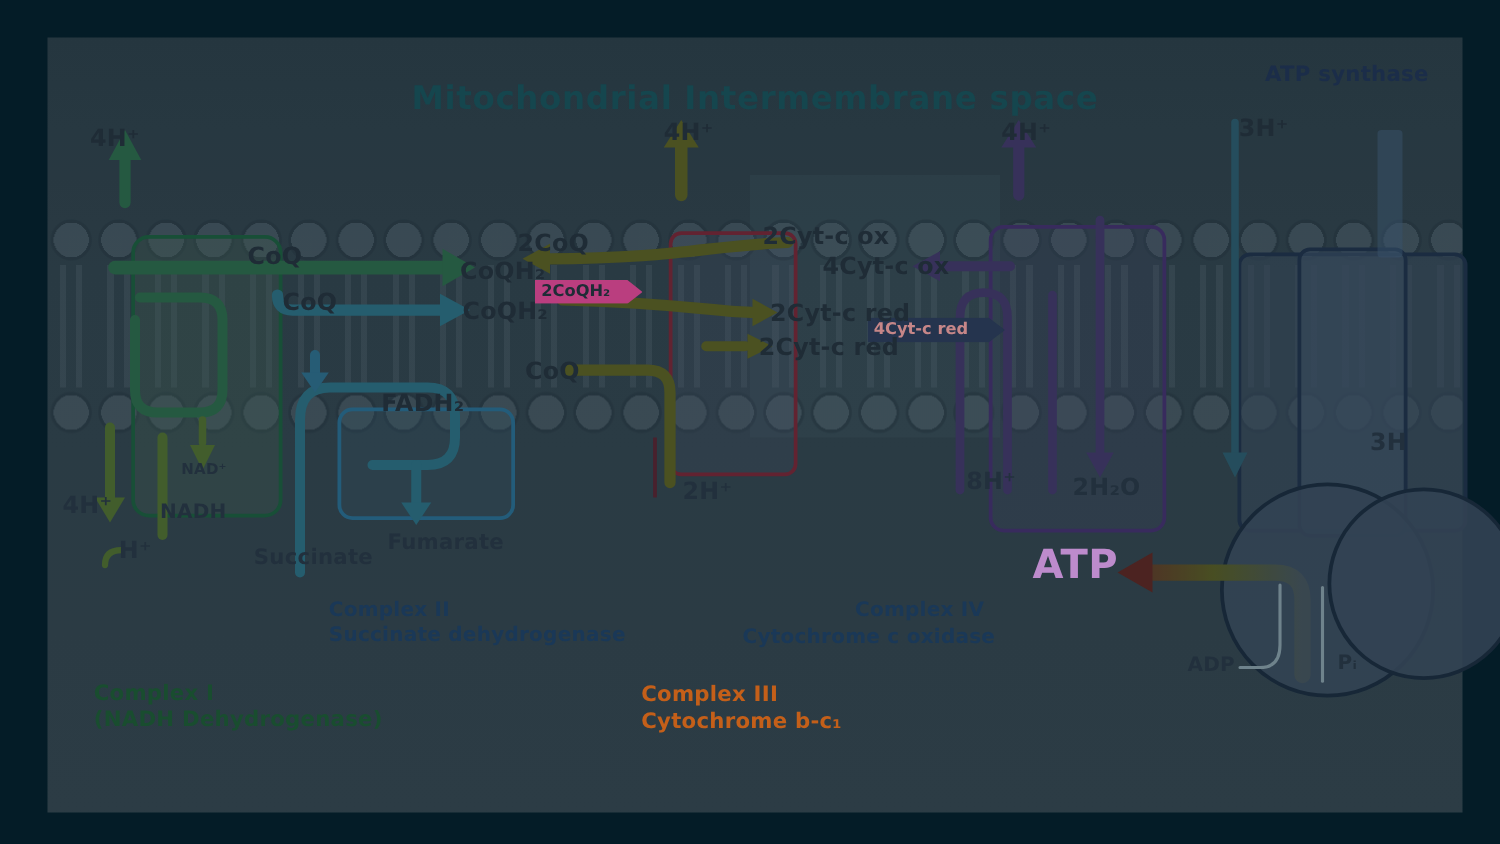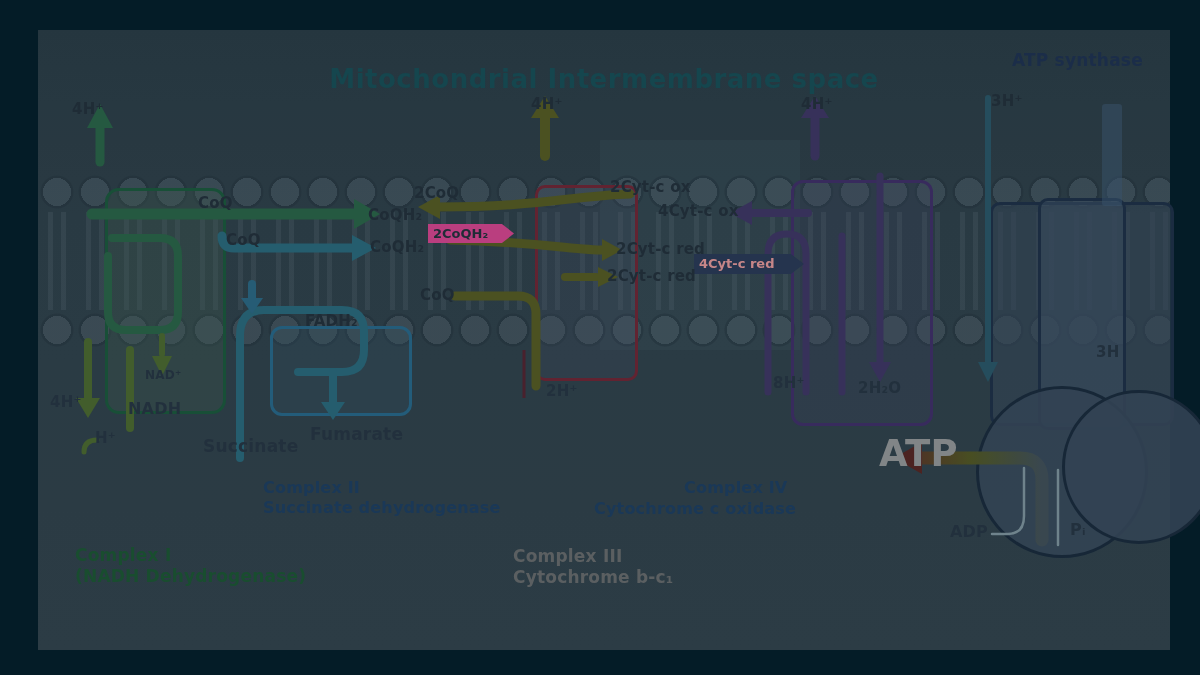--- a/index.html
+++ b/index.html
@@ -23,24 +23,24 @@
   .c3{left:497px;top:155px;width:103px;height:196px;border:3px solid #7c2635;border-radius:10px;background:rgba(90,95,120,.18);}
   .c4{left:753px;top:150px;width:142px;height:246px;border:3px solid #46306e;border-radius:12px;background:rgba(85,85,120,.18);}
   .atpbody{left:952px;top:172px;width:184px;height:224px;border:3px solid #20314a;border-radius:10px;background:rgba(62,78,98,.55);}
   .atpinner{left:1000px;top:168px;width:88px;height:232px;border:3px solid #20314a;border-radius:10px;background:rgba(70,88,110,.55);}
   .pillar{left:1064px;top:74px;width:20px;height:102px;background:rgba(70,98,128,.5);border-radius:3px;}
   .ball{position:absolute;border-radius:50%;border:3px solid #1b2b3d;background:rgba(62,78,96,.9);box-sizing:border-box;}
   .b1{left:938px;top:356px;width:172px;height:172px;}
   .b2{left:1024px;top:360px;width:154px;height:154px;}
   svg.arrows{position:absolute;left:0;top:0;pointer-events:none;}
   
-  .dl{position:absolute;font-weight:bold;font-size:15px;color:#26313c;white-space:nowrap;letter-spacing:.2px;}
+  .dl{position:absolute;font-weight:bold;font-size:19px;color:#26313c;white-space:nowrap;letter-spacing:.2px;}
   .navy{color:#1f4066;}
   .green{color:#1e5c33;}
-  .red{color:#737373;}
+  .red{color:#f97316;}
   .dknavy{color:#203354;}
   .gray{color:#2a3744;}
   .banner{position:absolute;font-weight:bold;font-size:13px;line-height:19px;padding-left:5px;box-sizing:border-box;white-space:nowrap;}
   .ban-olive{left:428px;top:224px;width:86px;height:19px;background:#ec4899;color:#26313c;
              clip-path:polygon(0 0,86% 0,100% 50%,86% 100%,0 100%);}
   .ban-navy{left:694px;top:254px;width:110px;height:20px;background:#2d3b5a;color:#fca5a5;line-height:20px;
             clip-path:polygon(0 0,88% 0,100% 50%,88% 100%,0 100%);}
   .title{position:absolute;left:0;top:34px;width:1132px;text-align:center;
          font-size:26px;font-weight:bold;color:#19525a;letter-spacing:.5px;}
   .veil{position:absolute;inset:0;background:rgba(8,28,38,.22);}
@@ -173,21 +173,21 @@
   <div class="dl gray" style="left:145px;top:368px;font-size:12px">NAD⁺</div>
   <div class="dl gray" style="left:128px;top:399px;font-size:16px">NADH</div>
   <div class="dl gray" style="left:50px;top:393px">4H⁺</div>
   <div class="dl gray" style="left:95px;top:429px">H⁺</div>
   <div class="dl gray" style="left:546px;top:382px">2H⁺</div>
   <div class="dl gray" style="left:773px;top:374px">8H⁺</div>
   <div class="dl gray" style="left:858px;top:379px">2H₂O</div>
   <div class="dl gray" style="left:1096px;top:343px">3H</div>
   <div class="dl gray" style="left:203px;top:436px;font-size:17px">Succinate</div>
   <div class="dl gray" style="left:310px;top:424px;font-size:17px">Fumarate</div>
-  <div class="dl" style="left:879px;top:432px;font-size:37px;color:#a3a3a3">ATP</div>
+  <div class="dl" style="left:826px;top:432px;font-size:32px;color:#f0abfc">ATP</div>
   <div class="dl gray" style="left:950px;top:522px;font-size:16px">ADP</div>
   <div class="dl gray" style="left:1070px;top:520px;font-size:16px">Pᵢ</div>
   <div class="dl green" style="left:75px;top:545px;font-size:17px">Complex I</div>
   <div class="dl green" style="left:75px;top:566px;font-size:17px">(NADH Dehydrogenase)</div>
   <div class="dl navy" style="left:263px;top:478px;font-size:16px">Complex II</div>
   <div class="dl navy" style="left:263px;top:498px;font-size:16px">Succinate dehydrogenase</div>
   <div class="dl red" style="left:513px;top:546px;font-size:17px">Complex III</div>
   <div class="dl red" style="left:513px;top:567px;font-size:17px">Cytochrome b-c₁</div>
   <div class="dl navy" style="left:684px;top:478px;font-size:16px">Complex IV</div>
   <div class="dl navy" style="left:594px;top:499px;font-size:16px">Cytochrome c oxidase</div>

